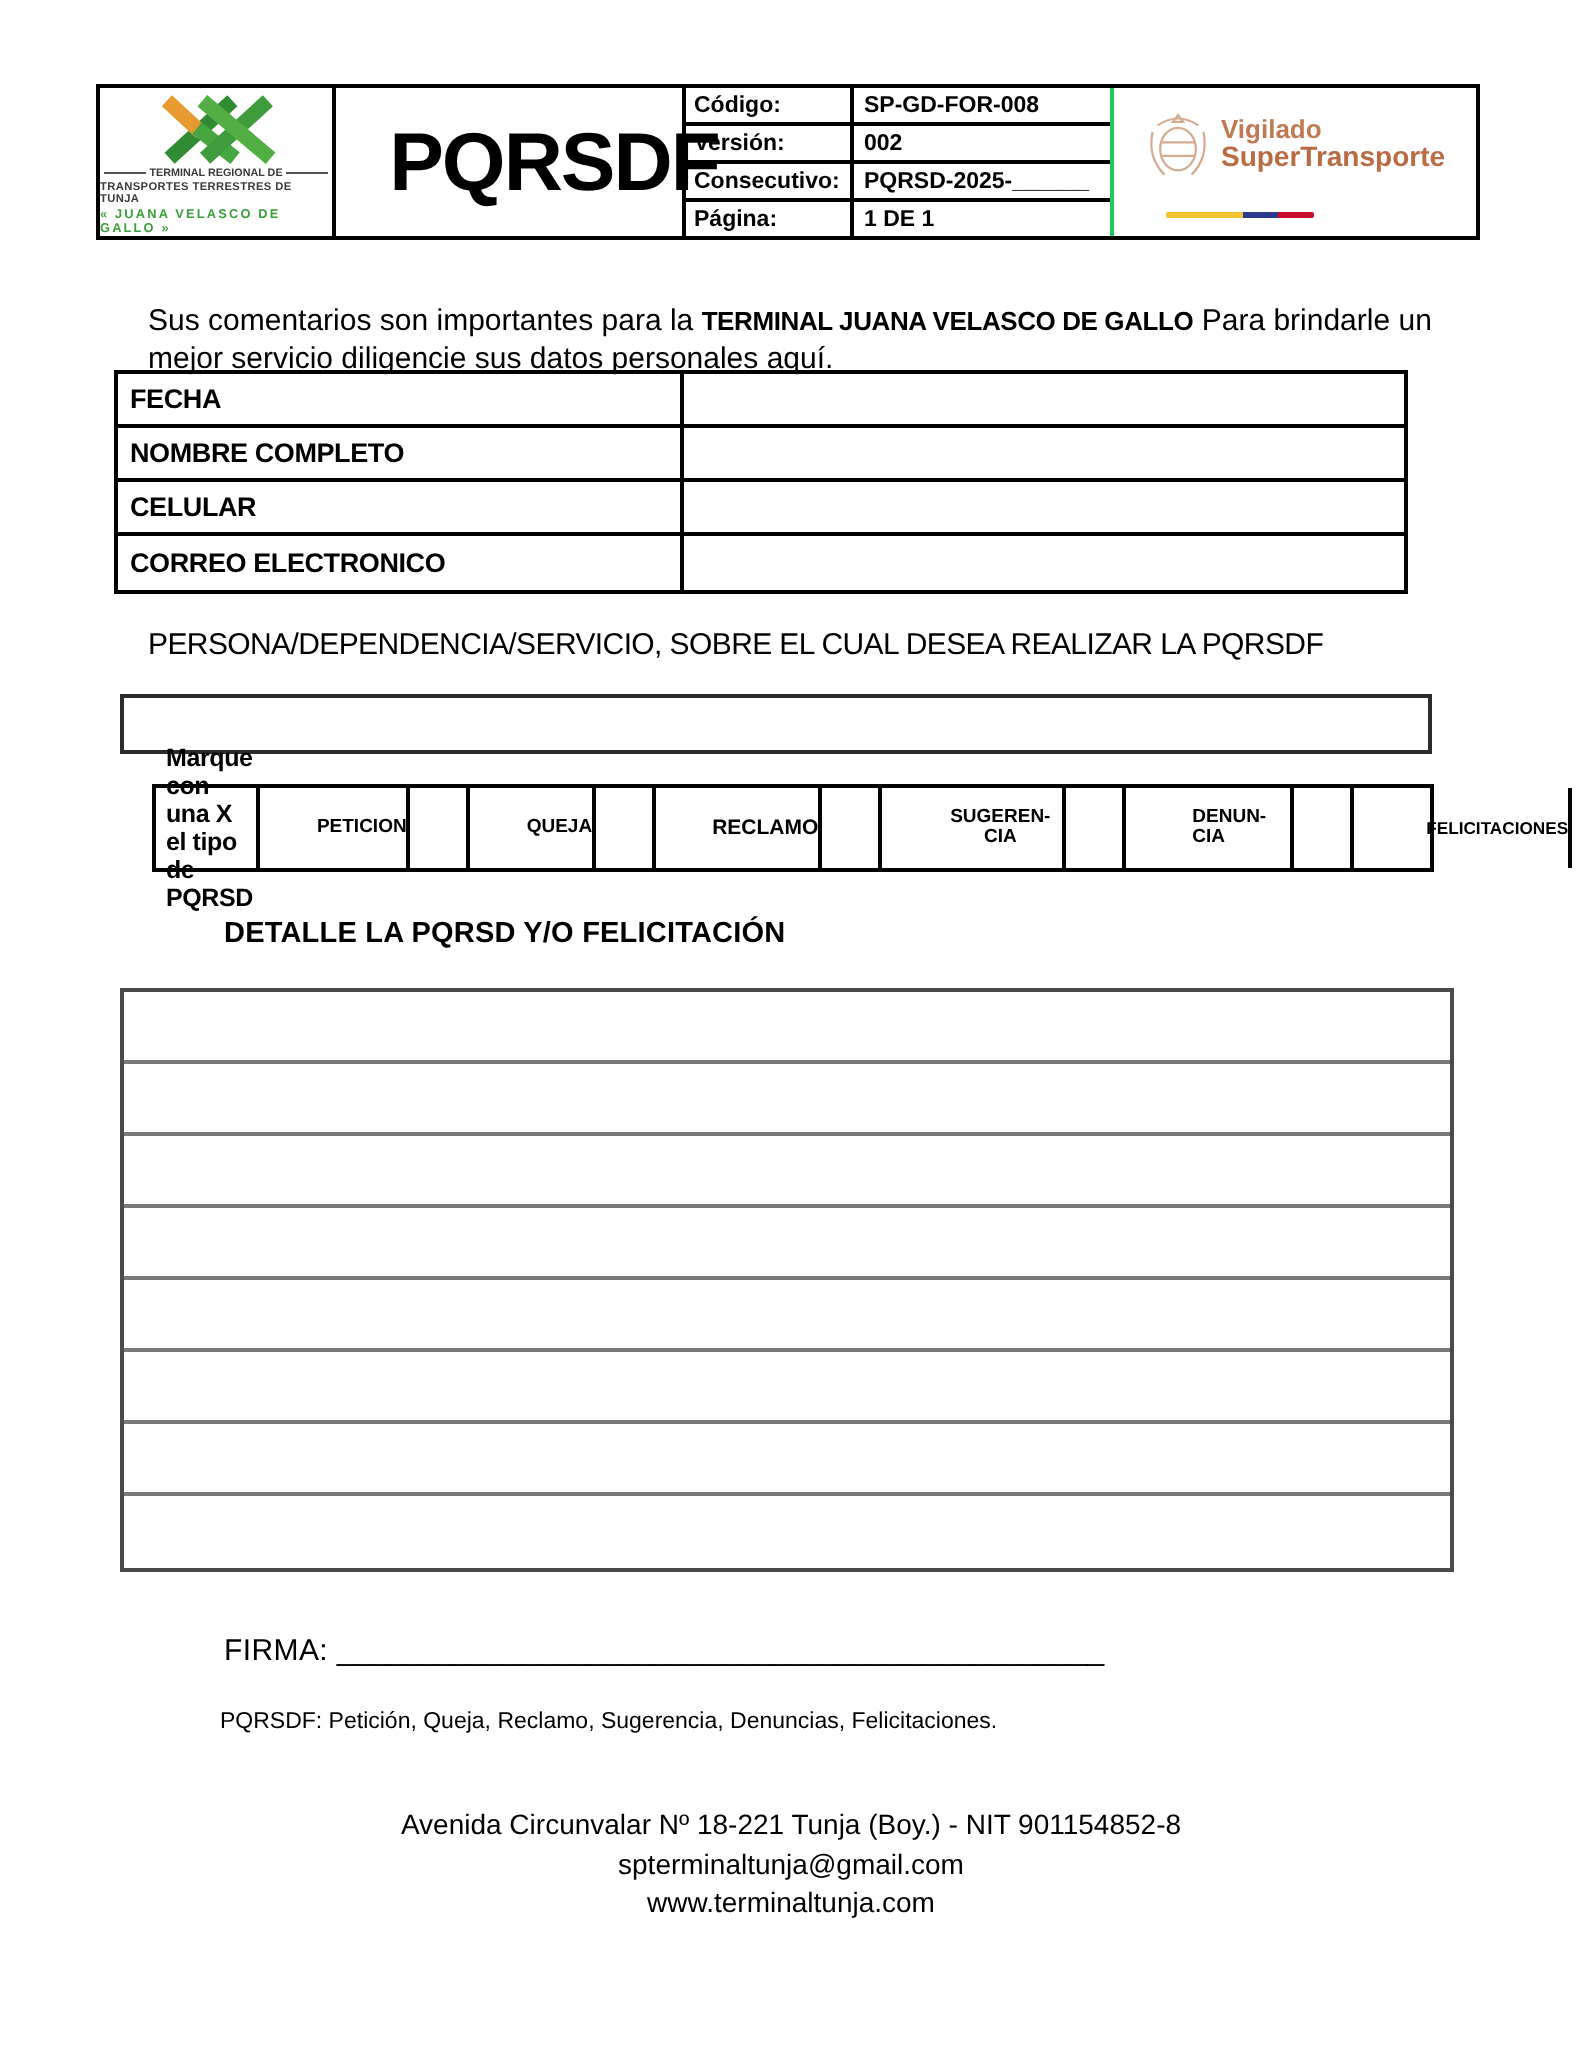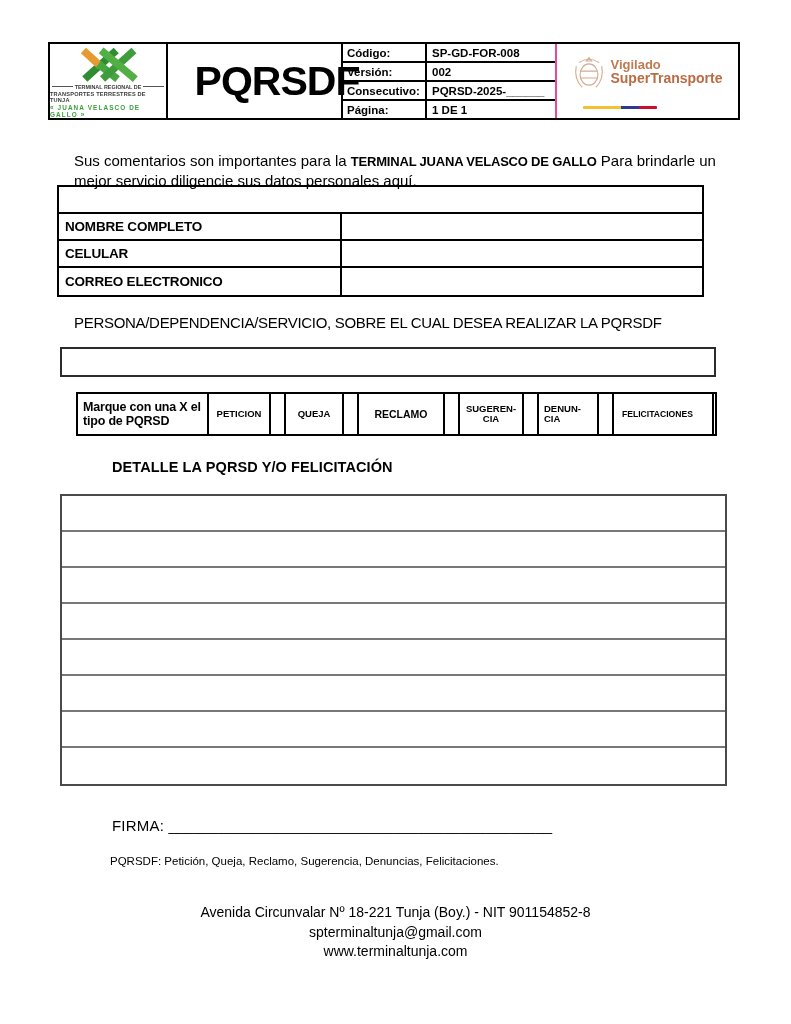--- a/index.html
+++ b/index.html
@@ -19,21 +19,21 @@
   }
   .hcell{box-sizing:border-box;height:100%;}
   .logo-cell{width:118px;border-right:2px solid #000;display:flex;flex-direction:column;align-items:center;padding-top:3px;}
   .logo-svg{display:block;}
   .logo-l1{width:112px;display:flex;align-items:center;gap:2px;font-size:5.4px;font-weight:bold;color:#3a3a3a;justify-content:center;margin-top:1px;}
   .logo-l1::before,.logo-l1::after{content:"";flex:1;border-top:1px solid #555;}
   .logo-l2{font-size:5.6px;font-weight:bold;color:#3a3a3a;letter-spacing:.2px;margin-top:1px;}
   .logo-l3{font-size:6.4px;font-weight:bold;color:#3ba03b;letter-spacing:1.1px;margin-top:1.5px;}
   .title-cell{width:175px;border-right:2px solid #000;display:flex;align-items:center;justify-content:center;padding-left:45px;}
   .form-title{font-size:41px;font-weight:800;letter-spacing:-1px;font-family:"Liberation Sans","DejaVu Sans",sans-serif;}
-  .meta-cell{width:214px;border-right:2px solid #ec4899;display:flex;flex-direction:column;}
+  .meta-cell{width:214px;border-right:2px solid #22c55e;display:flex;flex-direction:column;}
   .meta-row{flex:1;display:flex;border-bottom:2px solid #000;box-sizing:border-box;}
   .meta-row:last-child{border-bottom:none;}
   .meta-label{width:84px;border-right:2px solid #000;box-sizing:border-box;font-size:11.5px;font-weight:bold;display:flex;align-items:center;padding-left:4px;}
   .meta-value{flex:1;font-size:11.5px;font-weight:bold;display:flex;align-items:center;padding-left:5px;}
   .vigilado-cell{flex:1;display:flex;flex-direction:column;align-items:center;justify-content:center;gap:12px;}
   .vig-row{display:flex;align-items:center;gap:4px;}
   .vig-text{display:flex;flex-direction:column;line-height:13.5px;}
   .vig-l1{font-size:13px;font-weight:600;color:#c07a52;}
   .vig-l2{font-size:14px;font-weight:700;color:#b96b44;}
   .tricolor{height:3.5px;width:74px;margin-top:3px;align-self:flex-start;margin-left:26px;
@@ -44,21 +44,21 @@
   
   .personal-table{position:absolute;left:57px;top:185px;width:647px;border:2px solid #000;box-sizing:border-box;}
   .p-row{display:flex;height:27px;border-bottom:2px solid #000;box-sizing:border-box;}
   .p-row:last-child{border-bottom:none;}
   .p-label{width:283px;border-right:2px solid #000;box-sizing:border-box;font-weight:bold;font-size:13.5px;display:flex;align-items:center;padding-left:6px;letter-spacing:-.2px;}
   .p-value{flex:1;}
   
   .persona-heading{position:absolute;left:74px;top:314px;font-size:15px;letter-spacing:-.3px;}
   .persona-box{position:absolute;left:60px;top:347px;width:656px;height:30px;border:2px solid #2b2b2b;box-sizing:border-box;}
   
-  .tipo-table{position:absolute;left:76px;top:392px;width:641px;height:44px;border:2px solid #000;box-sizing:border-box;display:flex;}
+  .tipo-table{position:absolute;left:76px;top:392px;width:641px;height:44px;border:2px solid #000;box-sizing:border-box;display:flex;gap:28px;}
   .t-cell{box-sizing:border-box;border-right:2px solid #000;display:flex;align-items:center;justify-content:center;text-align:center;}
   .t-cell:last-child{border-right:none;}
   .t-label{width:131px;font-size:12.5px;font-weight:bold;text-align:left;justify-content:flex-start;padding:1px 2px 1px 5px;line-height:14px;letter-spacing:-.2px;}
   .t-opt{font-size:9.5px;font-weight:bold;line-height:10.5px;overflow-wrap:break-word;}
   .t-peticion{width:62px;}
   .t-queja{width:58px;}
   .t-reclamo{width:86px;font-size:10.5px;}
   .t-sugerencia{width:64px;padding:0 6px;}
   .t-denuncia{width:60px;justify-content:flex-start;text-align:left;padding-left:5px;padding-right:12px;}
   .t-felicitaciones{width:100px;font-size:8.6px;justify-content:flex-start;text-align:left;padding-left:8px;}
@@ -138,20 +138,21 @@
         </div>
       </div>
       <div class="tricolor"></div>
     </div>
   </div>
 
   <p class="intro"><span>Sus comentarios son importantes para la </span><span class="intro-bold">TERMINAL JUANA VELASCO DE GALLO</span><span> Para brindarle un mejor servicio diligencie sus datos personales aquí.</span></p>
 
   <div class="personal-table">
     <div class="p-row">
+      <div class="p-label">FECHA</div>
       <div class="p-value"></div>
     </div>
     <div class="p-row">
       <div class="p-label">NOMBRE COMPLETO</div>
       <div class="p-value"></div>
     </div>
     <div class="p-row">
       <div class="p-label">CELULAR</div>
       <div class="p-value"></div>
     </div>

